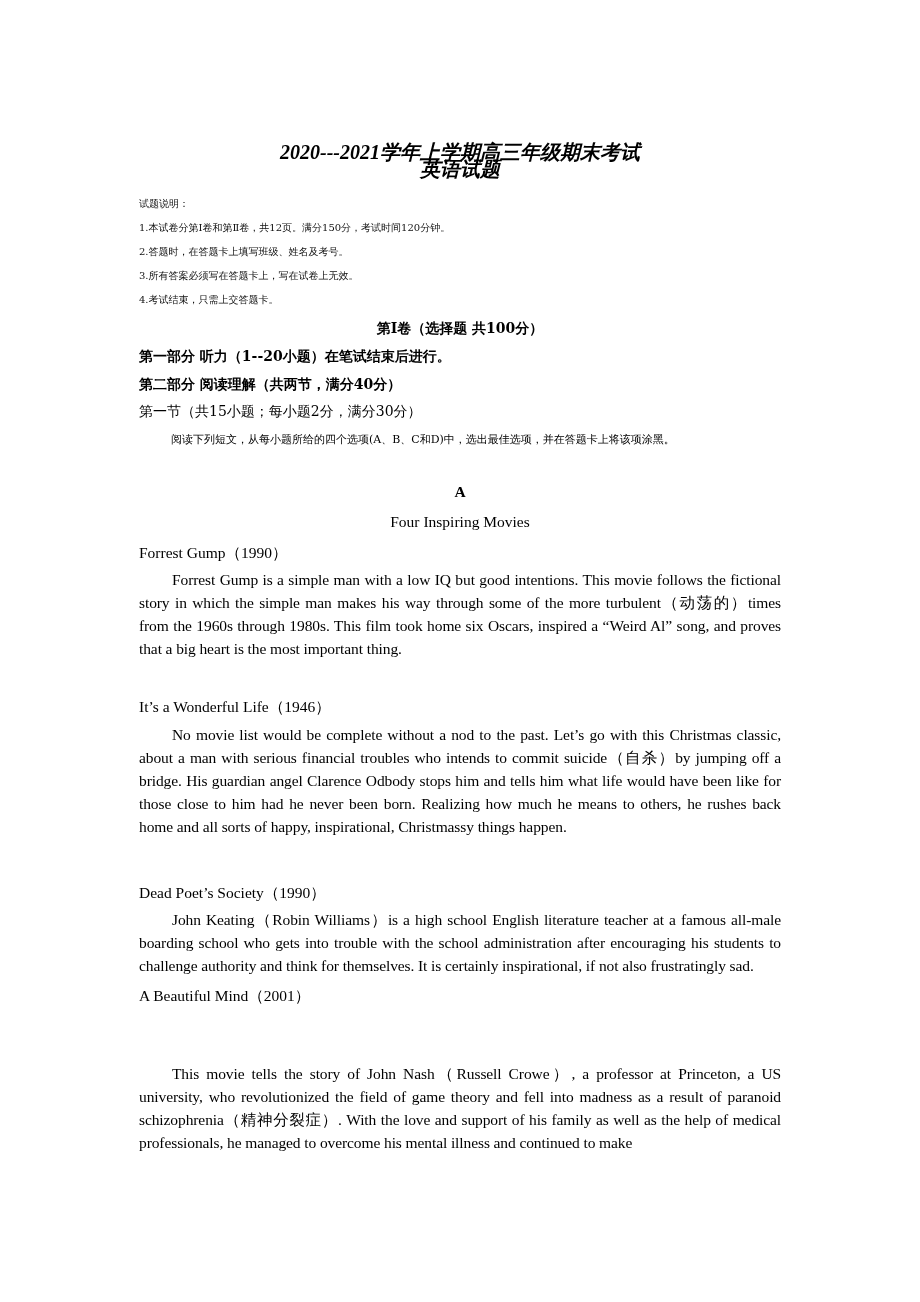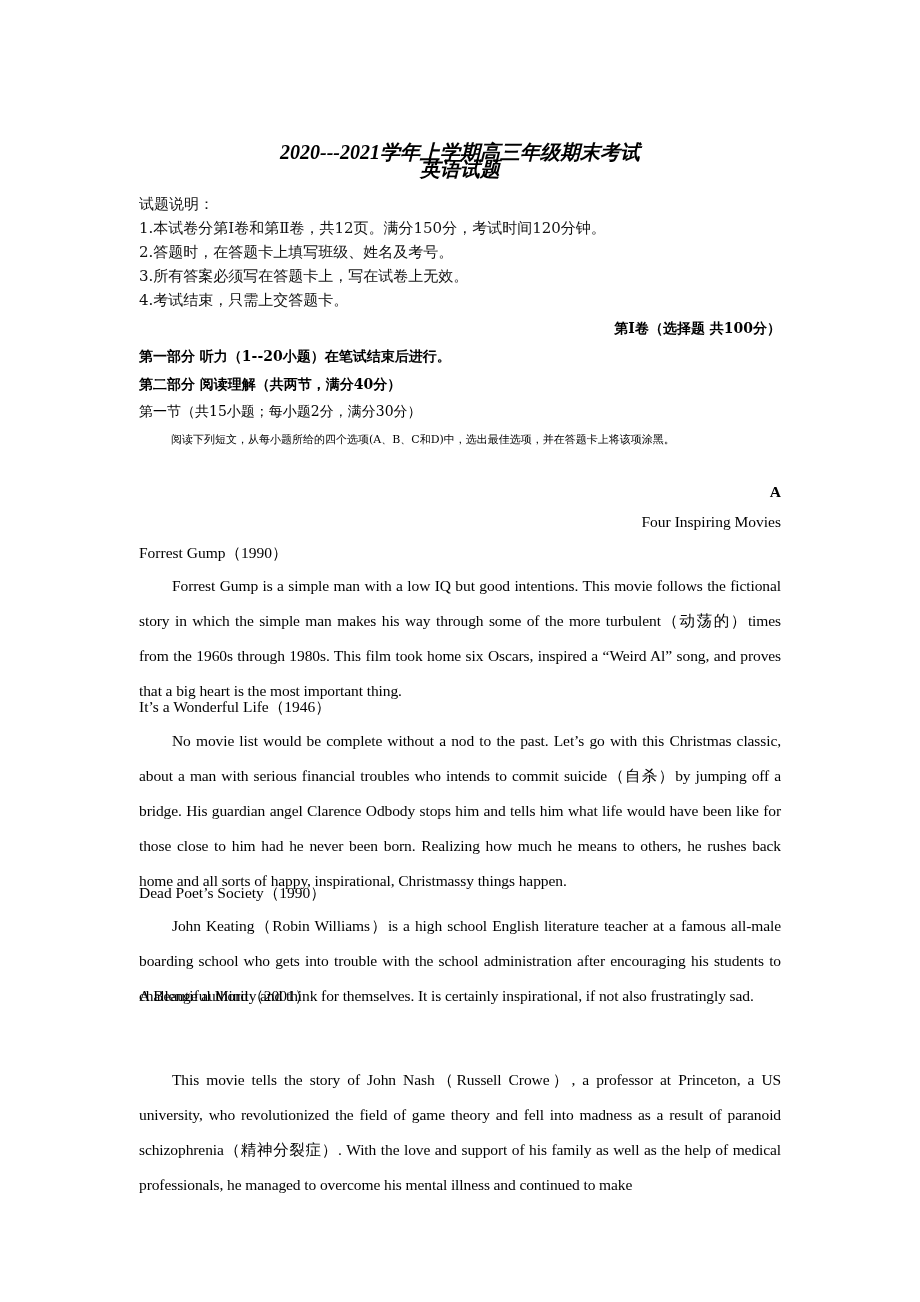--- a/index.html
+++ b/index.html
@@ -8,40 +8,40 @@
   .title {
     position: absolute; left: 0; width: 642px; text-align: center;
     font-family: "Liberation Serif", "DejaVu Serif", serif; font-weight: bold; font-size: 20px;
     line-height: 26px;
     font-style: italic;
   }
   .t1 { top: 139px; }
   .t2 { top: 156px; }
   .small {
     position: absolute; left: 0; font-family: "DejaVu Serif", "Liberation Serif", serif;
-    font-size: 15px; line-height: 16px; white-space: nowrap; color: #111;
+    font-size: 10px; line-height: 16px; white-space: nowrap; color: #111;
   }
   .cn {
     position: absolute; left: 0; font-family: "DejaVu Serif", "Liberation Serif", serif;
     font-size: 14px; line-height: 20px; white-space: nowrap;
   }
   .cn.bold { font-weight: bold; }
-  .center { width: 642px; text-align: right; }
+  .center { width: 642px; text-align: center; }
   .para-cn {
     position: absolute; left: 0; width: 642px; font-family: "DejaVu Serif", "Liberation Serif", serif;
     font-size: 11px; line-height: 28px; text-indent: 32px; text-align: justify;
   }
   .en {
     position: absolute; left: 0; font-family: "Liberation Serif", serif;
     font-size: 15.5px; line-height: 20px; white-space: nowrap;
   }
   .en.bold { font-weight: bold; }
   .para-en {
     position: absolute; left: 0; width: 642px; font-family: "Liberation Serif", serif;
-    font-size: 15.5px; line-height: 35px; text-indent: 33px; text-align: justify;
+    font-size: 15.5px; line-height: 23px; text-indent: 33px; text-align: justify;
     letter-spacing: -0.1px;
   }
 </style>
 </head>
 <body>
 
 <div class="page">
   <div class="title t1">2020---2021学年上学期高三年级期末考试</div>
   <div class="title t2">英语试题</div>
 

